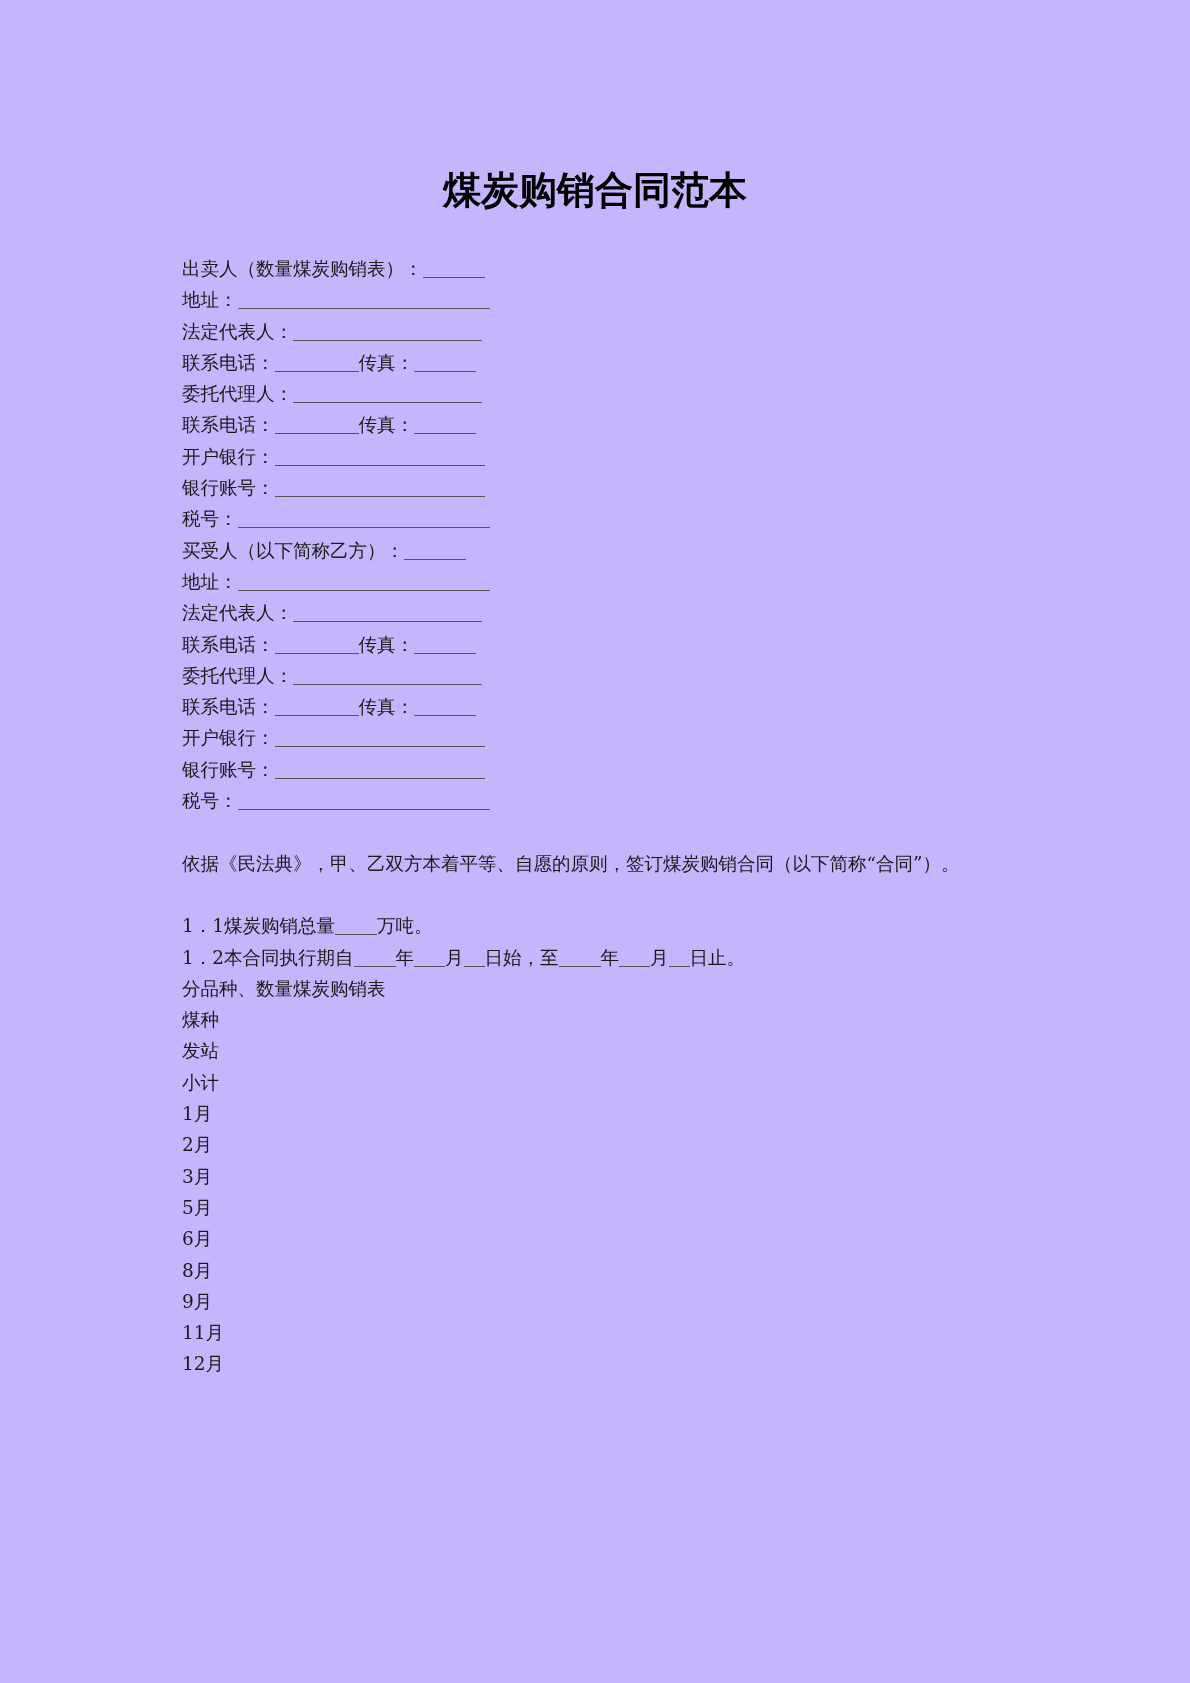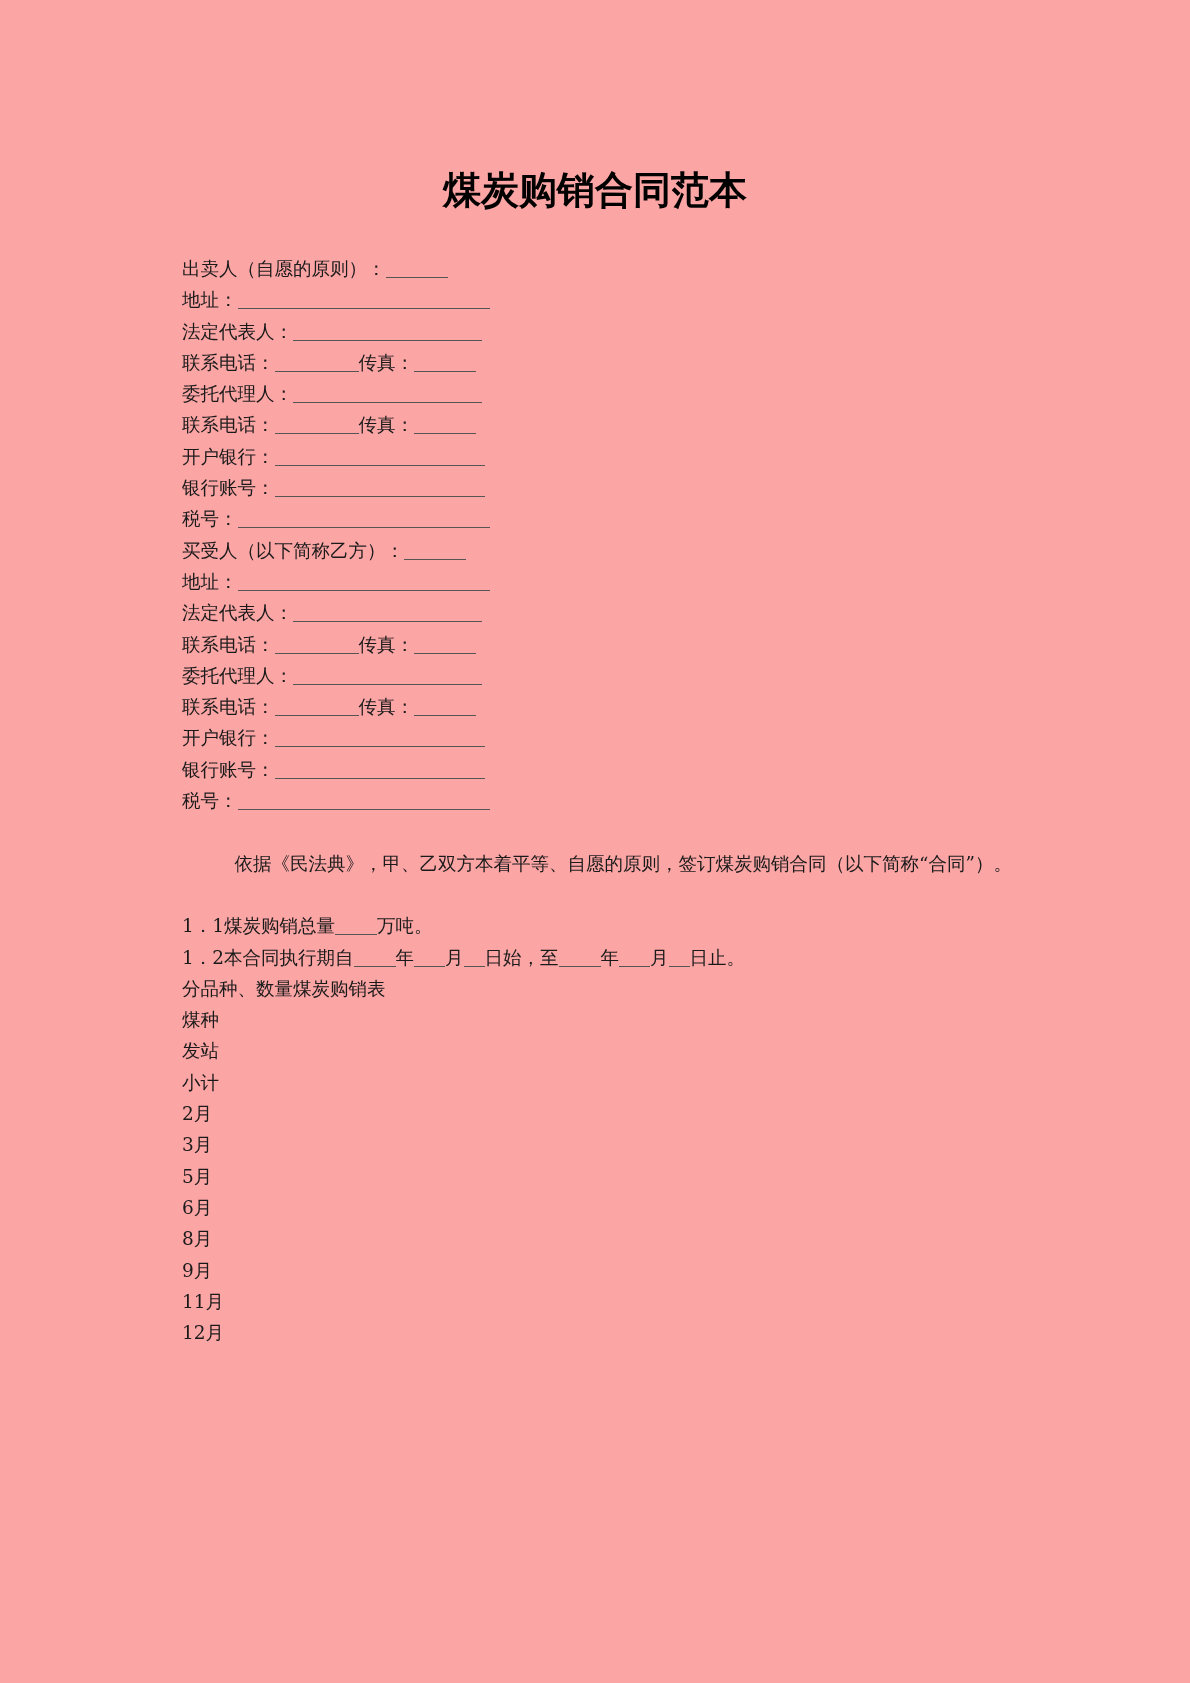--- a/index.html
+++ b/index.html
@@ -13,21 +13,21 @@
       position: relative;
       overflow: hidden;
       font-family: "DejaVu Serif", "Liberation Serif", serif;
       color: #1a1a1a;
     }
     .page {
       position: absolute;
       left: 0; top: 0;
       width: 1190px;
       height: 1683px;
-      background: #fca5a5;
+      background: #c4b5fd;
     }
     .title {
       position: absolute;
       left: 0;
       width: 1190px;
       top: 166px;
       text-align: center;
       font-family: "DejaVu Sans", "Liberation Sans", sans-serif;
       font-weight: bold;
       font-size: 38px;
@@ -55,34 +55,33 @@
       border-bottom: 1px solid #555555;
       height: 20px;
       vertical-align: baseline;
       margin-bottom: -3px;
     }
     .para {
       white-space: normal;
       word-break: break-all;
       width: 830px;
       line-height: 31.3px;
-      text-align: right;
     }
   </style>
 </head>
 <body>
 
 <div class="page">
 
   <div class="title">煤炭购销合同范本</div>
 
   <div class="body">
 
     <div>
-      <div class="line"><span>出卖人（自愿的原则）：</span><span class="fill" style="width:62px"></span></div>
+      <div class="line"><span>出卖人（数量煤炭购销表）：</span><span class="fill" style="width:62px"></span></div>
       <div class="line"><span>地址：</span><span class="fill" style="width:252px"></span></div>
       <div class="line"><span>法定代表人：</span><span class="fill" style="width:189px"></span></div>
       <div class="line"><span>联系电话：</span><span class="fill" style="width:84px"></span><span>传真：</span><span class="fill" style="width:62px"></span></div>
       <div class="line"><span>委托代理人：</span><span class="fill" style="width:189px"></span></div>
       <div class="line"><span>联系电话：</span><span class="fill" style="width:84px"></span><span>传真：</span><span class="fill" style="width:62px"></span></div>
       <div class="line"><span>开户银行：</span><span class="fill" style="width:210px"></span></div>
       <div class="line"><span>银行账号：</span><span class="fill" style="width:210px"></span></div>
       <div class="line"><span>税号：</span><span class="fill" style="width:252px"></span></div>
     </div>
 
@@ -106,20 +105,21 @@
 
     <div>
       <div class="line"><span>1．1煤炭购销总量</span><span class="fill" style="width:42px"></span><span>万吨。</span></div>
       <div class="line"><span>1．2本合同执行期自</span><span class="fill" style="width:42px"></span><span>年</span><span class="fill" style="width:31px"></span><span>月</span><span class="fill" style="width:21px"></span><span>日始，至</span><span class="fill" style="width:42px"></span><span>年</span><span class="fill" style="width:31px"></span><span>月</span><span class="fill" style="width:21px"></span><span>日止。</span></div>
       <div class="line">分品种、数量煤炭购销表</div>
 
       <div>
         <div class="line">煤种</div>
         <div class="line">发站</div>
         <div class="line">小计</div>
+        <div class="line">1月</div>
         <div class="line">2月</div>
         <div class="line">3月</div>
         <div class="line">5月</div>
         <div class="line">6月</div>
         <div class="line">8月</div>
         <div class="line">9月</div>
         <div class="line">11月</div>
         <div class="line">12月</div>
       </div>
     </div>

